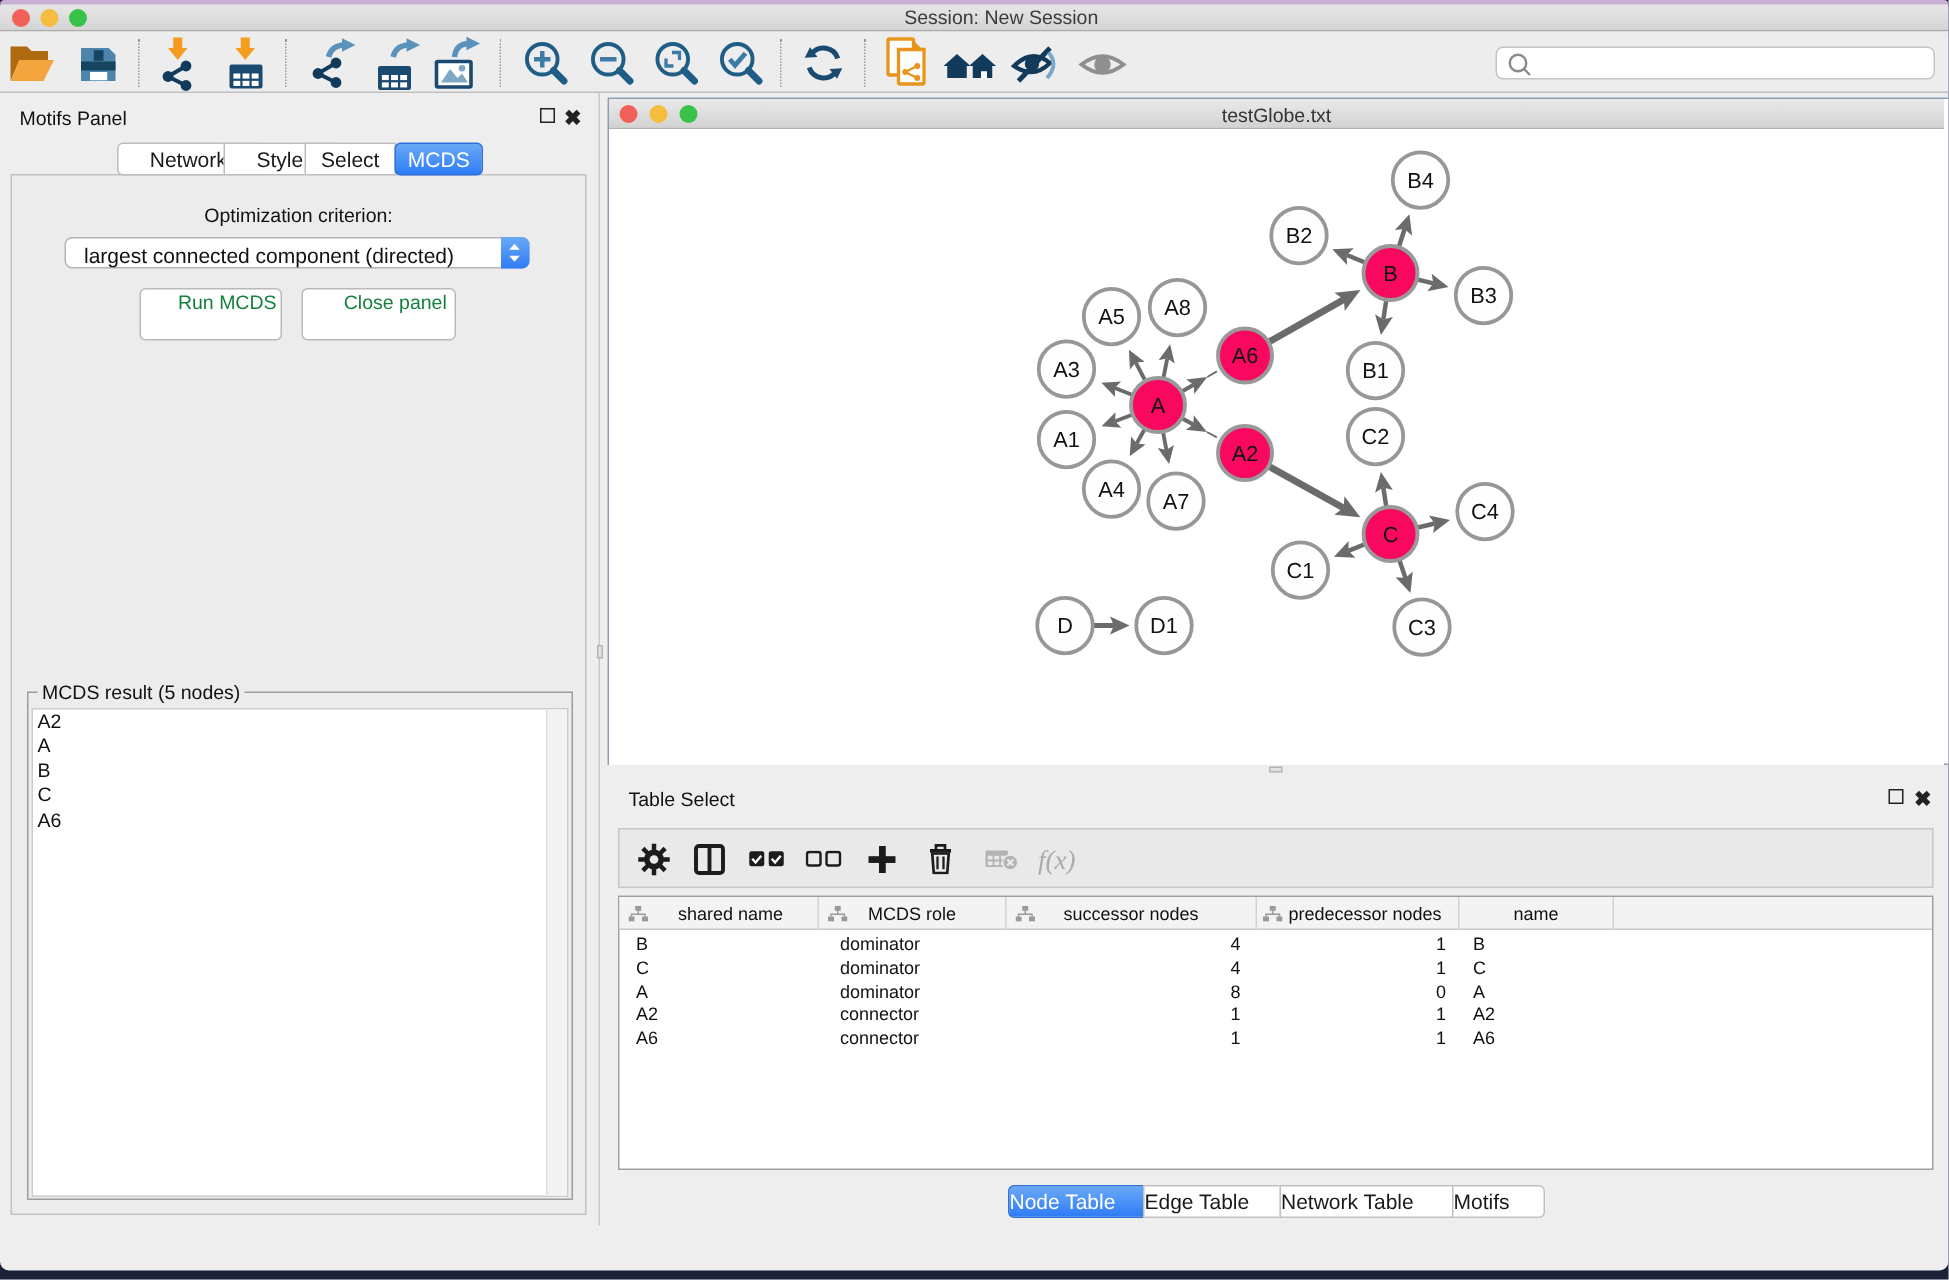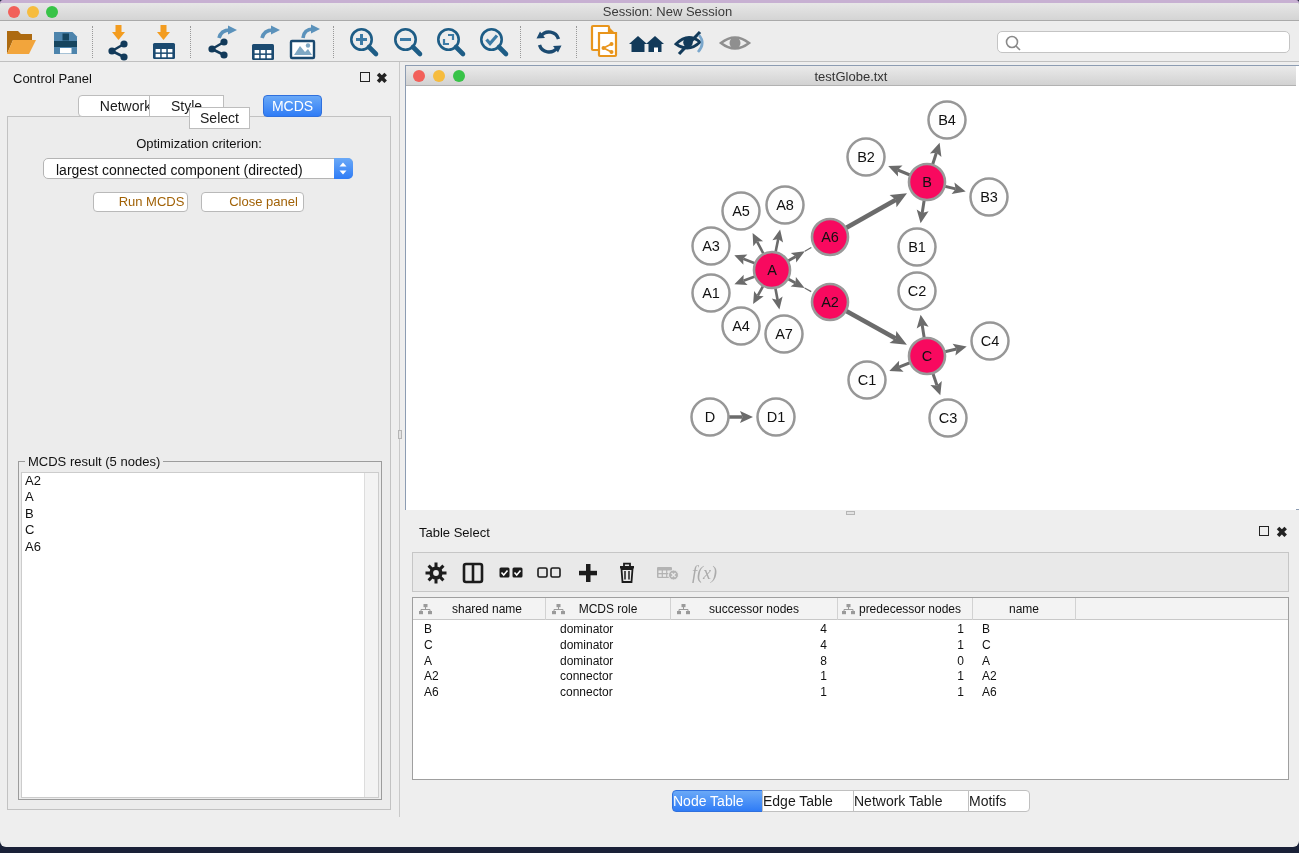--- a/index.html
+++ b/index.html
@@ -19,21 +19,21 @@
 
 #cp-title { position:absolute; left:13px; top:71px; font-size:13px; color:#111; }
 .wbtn { position:absolute; font-size:12px; color:#222; }
 #cp-inner { position:absolute; left:7px; top:116px; width:384px; height:694px; background:#ececec; border:1px solid #c2c2c2; }
 .cptab { position:absolute; top:95px; height:22px; font-size:14px; color:#1a1a1a; text-align:center; line-height:21px; background:#ffffff; border:1px solid #bdbdbd; z-index:5; }
 #tab-mcds { background:linear-gradient(#6aa9f7,#2f7cf6); color:#ffffff; border:1px solid #2f70dd; border-radius:4px; }
 #opt-label { position:absolute; left:8px; top:136px; width:382px; text-align:center; font-size:13px; color:#111; }
 #dropdown { position:absolute; left:43px; top:158px; width:310px; height:21px; background:#ffffff; border:1px solid #b4b4b4; border-radius:5px; }
 #dropdown .dtext { position:absolute; left:12px; top:3px; font-size:14px; color:#111; }
 #dropdown .spin { position:absolute; right:-1px; top:-1px; width:19px; height:21px; background:linear-gradient(#6aa9f7,#2f7cf6); border-radius:0 5px 5px 0; }
-.btn { position:absolute; top:192px; height:20px; background:#ffffff; border:1px solid #b9b9b9; border-radius:4px; font-size:13px; color:#a16207; text-align:center; line-height:17px;padding-left:22px; }
+.btn { position:absolute; top:192px; height:35px; background:#ffffff; border:1px solid #b9b9b9; border-radius:4px; font-size:13px; color:#15803d; text-align:center; line-height:17px;padding-left:22px; }
 #fieldset { position:absolute; left:18px; top:461px; width:364px; height:339px; border:1px solid #9c9c9c; }
 #fieldset .legend { position:absolute; left:6px; top:-8px; background:#ececec; padding:0 3px; font-size:13px; color:#111; }
 #mcds-list { position:absolute; left:2px; top:10px; width:358px; height:326px; background:#ffffff; border:1px solid #cccccc; font-size:13px; color:#111; }
 #mcds-list .sb { position:absolute; right:0; top:0; width:14px; height:100%; background:#f3f3f3; border-left:1px solid #dddddd; }
 #mcds-list div.item { padding-left:3px; height:16.4px; line-height:16.4px; }
 
 #netwin { position:absolute; left:405px; top:65px; width:1028px; height:445px; background:#ffffff; border:1px solid #8c9cb2; }
 #nw-title { position:absolute; left:0; top:0; width:890px; height:20px; background:linear-gradient(#eaeaea,#d2d2d2); border-bottom:1px solid #b2b2b2; }
 #nw-title .title { position:absolute; left:0; right:0; top:3px; text-align:center; font-size:13px; color:#333; }
 #nw-canvas { position:absolute; left:0; top:21px; width:890px; height:423px; background:#ffffff; overflow:hidden; }
@@ -187,27 +187,27 @@
 <path d="M3 16 Q 17 5 31 16 Q 17 27 3 16 z" fill="none" stroke="#8f8f8f" stroke-width="2.6"></path>
 <circle cx="17" cy="16" r="5.5" fill="#8f8f8f"></circle>
 </svg>
     <div id="searchbox">
         <svg width="24" height="20" style="position:absolute;left:4px;top:1px;">
           <circle cx="10" cy="9" r="5.5" fill="none" stroke="#8a8a8a" stroke-width="1.6"></circle>
           <line x1="14" y1="13" x2="18" y2="17" stroke="#8a8a8a" stroke-width="1.6"></line>
         </svg>
       </div>
   </div>
-  <div id="cp-title">Control Panel</div>
+  <div id="cp-title">Motifs Panel</div>
   <div class="wbtn" style="left:360px;top:72px;width:10px;height:10px;border:1.5px solid #222;"></div>
   <div class="wbtn" style="left:376px;top:70px;font-size:14px;font-weight:bold;">✖</div>
   <div id="cp-inner"></div>
   <div class="cptab" style="left:78px;width:95px;border-radius:4px 0 0 4px;">Network</div>
   <div class="cptab" style="left:149px;width:75px;">Style</div>
-  <div class="cptab" style="left:189px;width:61px;margin-top:12px;">Select</div>
+  <div class="cptab" style="left:203px;width:61px;">Select</div>
   <div class="cptab" id="tab-mcds" style="left:263px;width:59px;">MCDS</div>
   <div id="dropdown">
     <div class="dtext">largest connected component (directed)</div>
     <div class="spin"><svg width="18" height="21">
           <path d="M5.5 8.5 L9 4.5 L12.5 8.5 z" fill="#fff"></path>
           <path d="M5.5 12.5 L9 16.5 L12.5 12.5 z" fill="#fff"></path>
         </svg></div>
   </div>
   <div id="opt-label">Optimization criterion:</div>
   <div class="btn" style="left:93px;width:95px;">Run MCDS</div>

